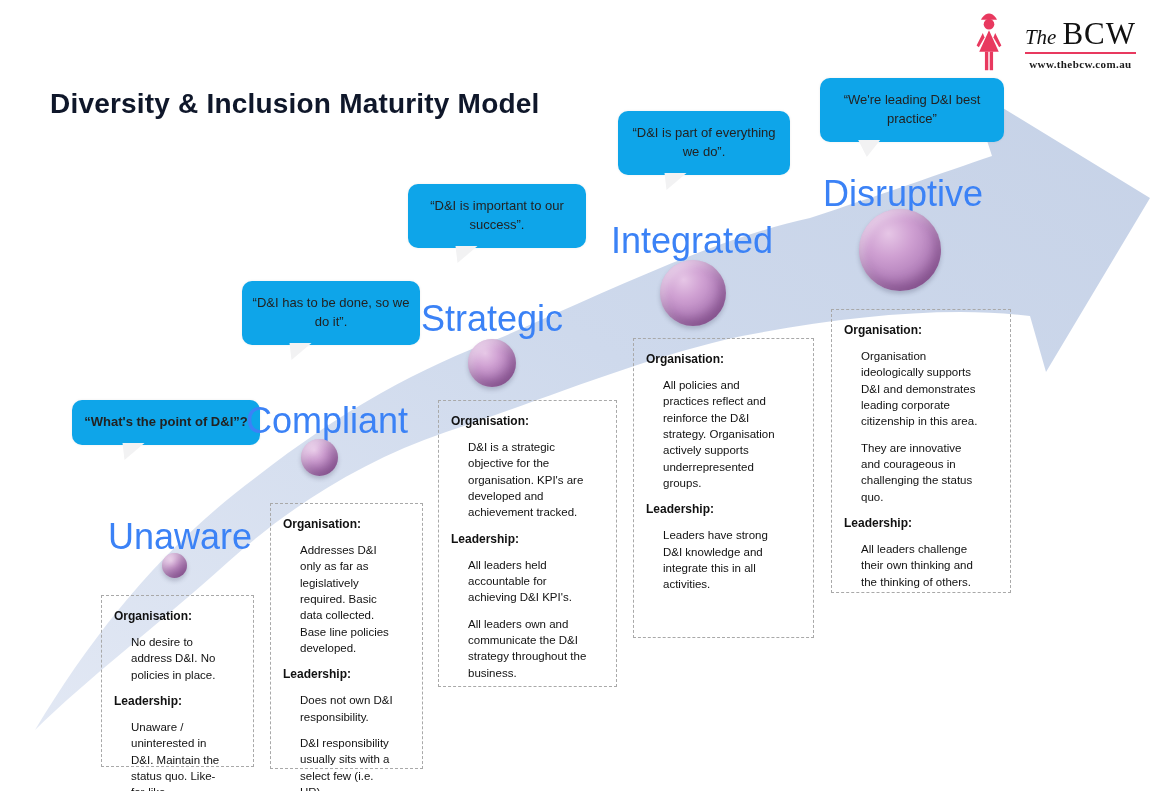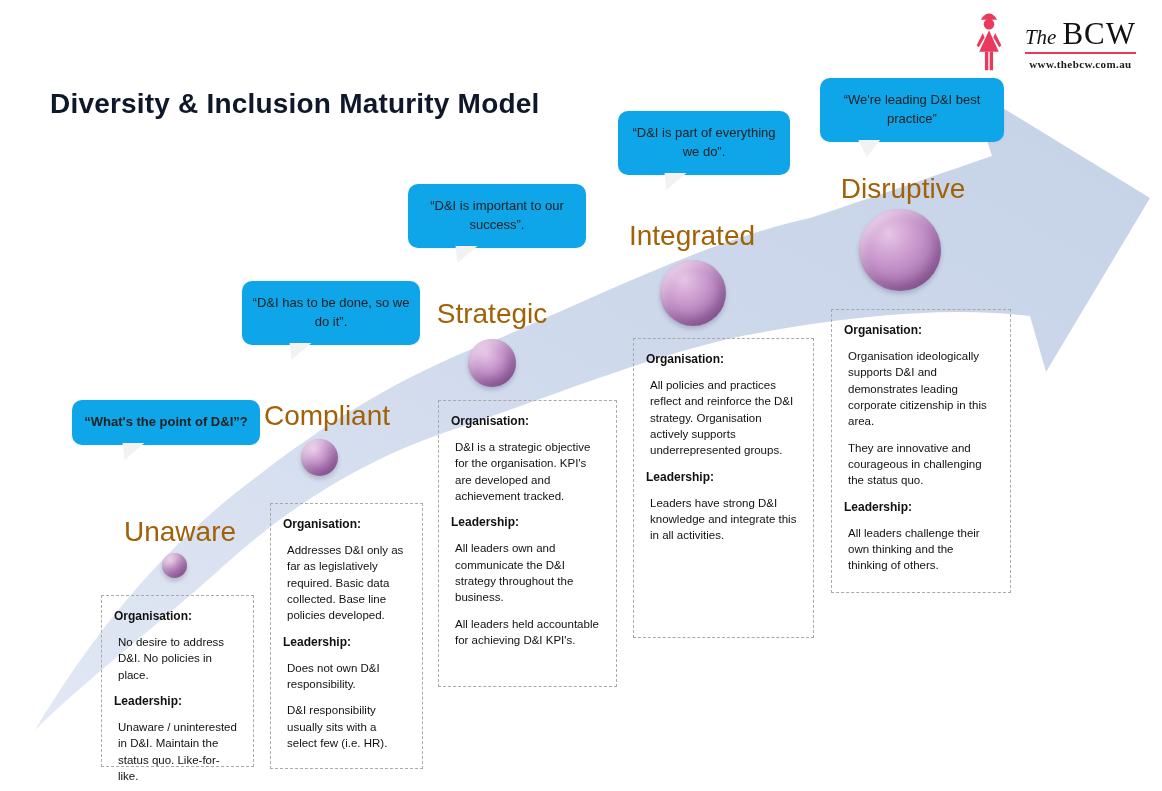--- a/index.html
+++ b/index.html
@@ -25,32 +25,32 @@
   
   .bubble { position:absolute; background:#0ea5e9; border-radius:10px; padding:13px 10px;
             font-size:13px; color:#222; text-align:center; line-height:1.45;
             box-shadow:0 0 3px rgba(0,0,0,0.07); }
   .bubble::after { content:""; position:absolute; bottom:-15px; left:26%; width:0; height:0;
                    border-top:17px solid #f2f2f3; border-left:5px solid transparent;
                    border-right:17px solid transparent; transform:skewX(-10deg); }
   .bubble.tail-right::after { transform:skewX(12deg); left:22%; }
 
   
-  .stage-label { position:absolute; width:200px; text-align:center; font-size:28px; color:#a16207; }
+  .stage-label { position:absolute; width:200px; text-align:center; font-size:36px; color:#3b82f6; }
   .sphere { position:absolute; border-radius:50%;
             background:radial-gradient(circle at 36% 30%, #e6c6e6 0%, #cfa0d2 30%, #b886bf 55%, #9e6ba7 80%, #8a5694 100%);
             box-shadow: inset -5px -7px 12px rgba(80,30,90,0.35),
                         inset 4px 5px 8px rgba(255,255,255,0.45),
                         0 3px 4px rgba(60,60,90,0.25); }
 
   
   .info-box { position:absolute; border:1.5px dashed #a9a9a9; padding:12px; box-sizing:border-box;
               font-size:11.5px; color:#111; line-height:1.42; }
   .info-box .h { font-weight:bold; font-size:12px; margin:0 0 9px; }
-  .info-box .body { margin:0 4px 2px; }
+  .info-box .body { margin:0 17px 2px; }
   .info-box .body p { margin:0 0 10px; }
 </style>
 </head>
 <body>
 
 <div class="canvas">
 
   <svg class="arrow-svg" width="1162" height="791" viewBox="0 0 1162 791">
     <defs>
       <linearGradient id="ag" x1="0" y1="1" x2="1" y2="0">
@@ -137,22 +137,22 @@
   </div>
   <div class="stage-label" style="left:392px; top:298px;">Strategic</div>
   <div class="sphere" style="left:468px; top:339px; width:48px; height:48px;"></div>
   <div class="info-box" style="left:438px; top:400px; width:179px; height:287px;">
     <p class="h">Organisation:</p>
     <div class="body">
         <p>D&amp;I is a strategic objective for the organisation. KPI's are developed and achievement tracked.</p>
       </div>
     <p class="h">Leadership:</p>
     <div class="body">
+        <p>All leaders held accountable for achieving D&amp;I KPI's.</p>
         <p>All leaders own and communicate the D&amp;I strategy throughout the business.</p>
-        <p>All leaders held accountable for achieving D&amp;I KPI's.</p>
       </div>
   </div>
 
   <div class="bubble" style="left:618px; top:111px; width:152px;">
     <span>“D&amp;I is part of everything we do”.</span>
   </div>
   <div class="stage-label" style="left:592px; top:220px;">Integrated</div>
   <div class="sphere" style="left:660px; top:260px; width:66px; height:66px;"></div>
   <div class="info-box" style="left:633px; top:338px; width:181px; height:300px;">
     <p class="h">Organisation:</p>

